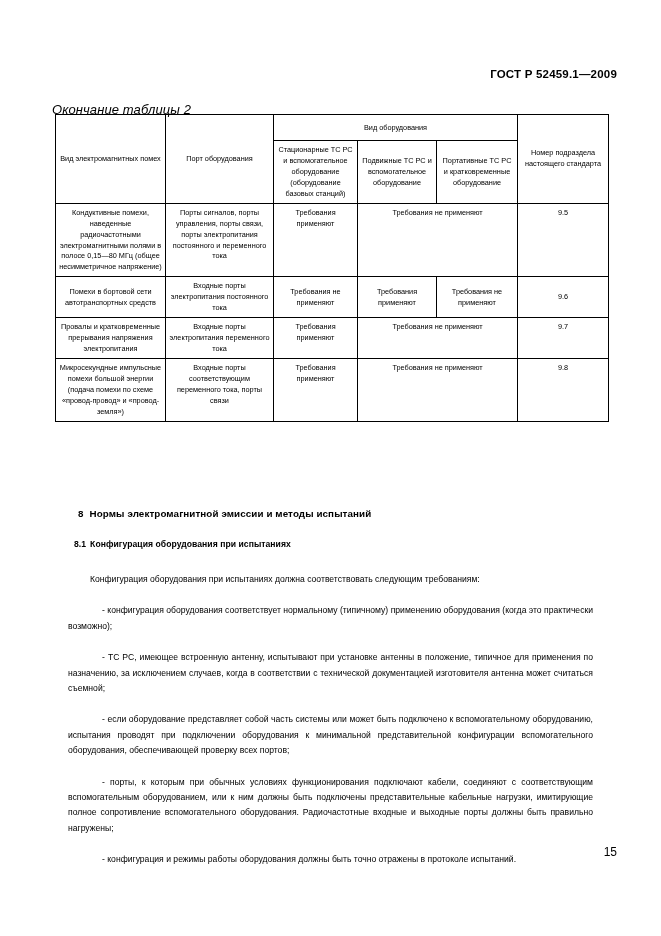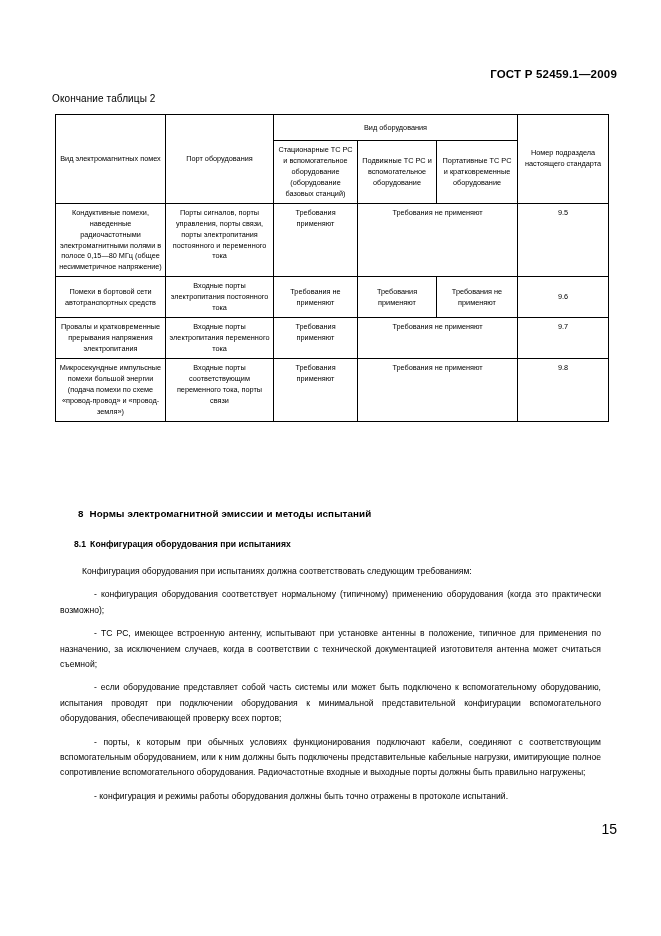--- a/index.html
+++ b/index.html
@@ -26,23 +26,24 @@
     position: absolute;
     top: 68px;
     right: 44px;
     font-size: 11.5px;
     font-weight: bold;
     letter-spacing: 0.2px;
   }
 
   .table-caption {
     position: absolute;
-    top: 93px;
+    top: 102px;
     left: 52px;
-    font-size: 10px;
+    font-size: 13px;
+    font-style: italic;
     letter-spacing: 0.1px;
   }
 
   
   .tbl-wrap {
     position: absolute;
     top: 114px;
     left: 55px;
     width: 553px;
   }
@@ -102,30 +103,30 @@
   .body-block {
     position: absolute;
     top: 556px;
     left: 52px;
     width: 557px;
     font-size: 8.6px;
     line-height: 15.4px;
     text-align: justify;
   }
   .body-block p {
-    margin: 8px;
+    margin: 16px;
   }
   .p-ind { text-indent: 22px; }
   .p-dash { text-indent: 34px; }
 
   .page-num {
     position: absolute;
-    top: 821px;
+    top: 845px;
     right: 44px;
-    font-size: 14px;
+    font-size: 12px;
   }
 </style>
 </head>
 <body>
 
 <div class="page">
 
   <div class="doc-header">ГОСТ Р 52459.1—2009</div>
 
   <div class="table-caption">Окончание таблицы 2</div>

